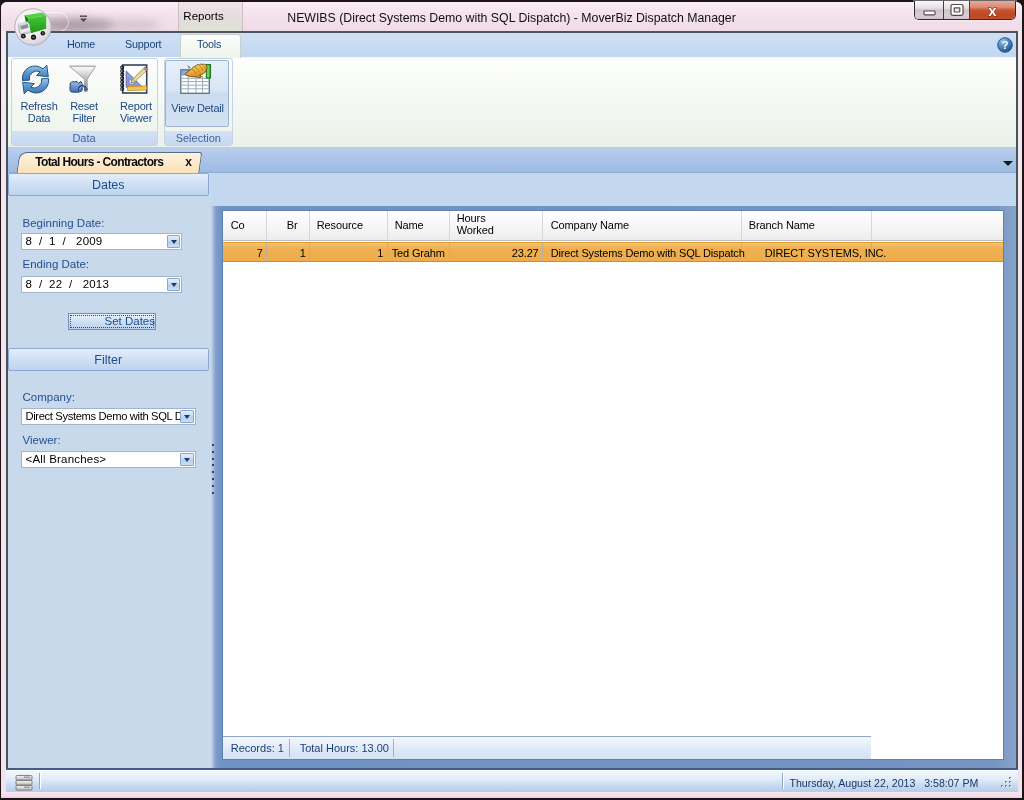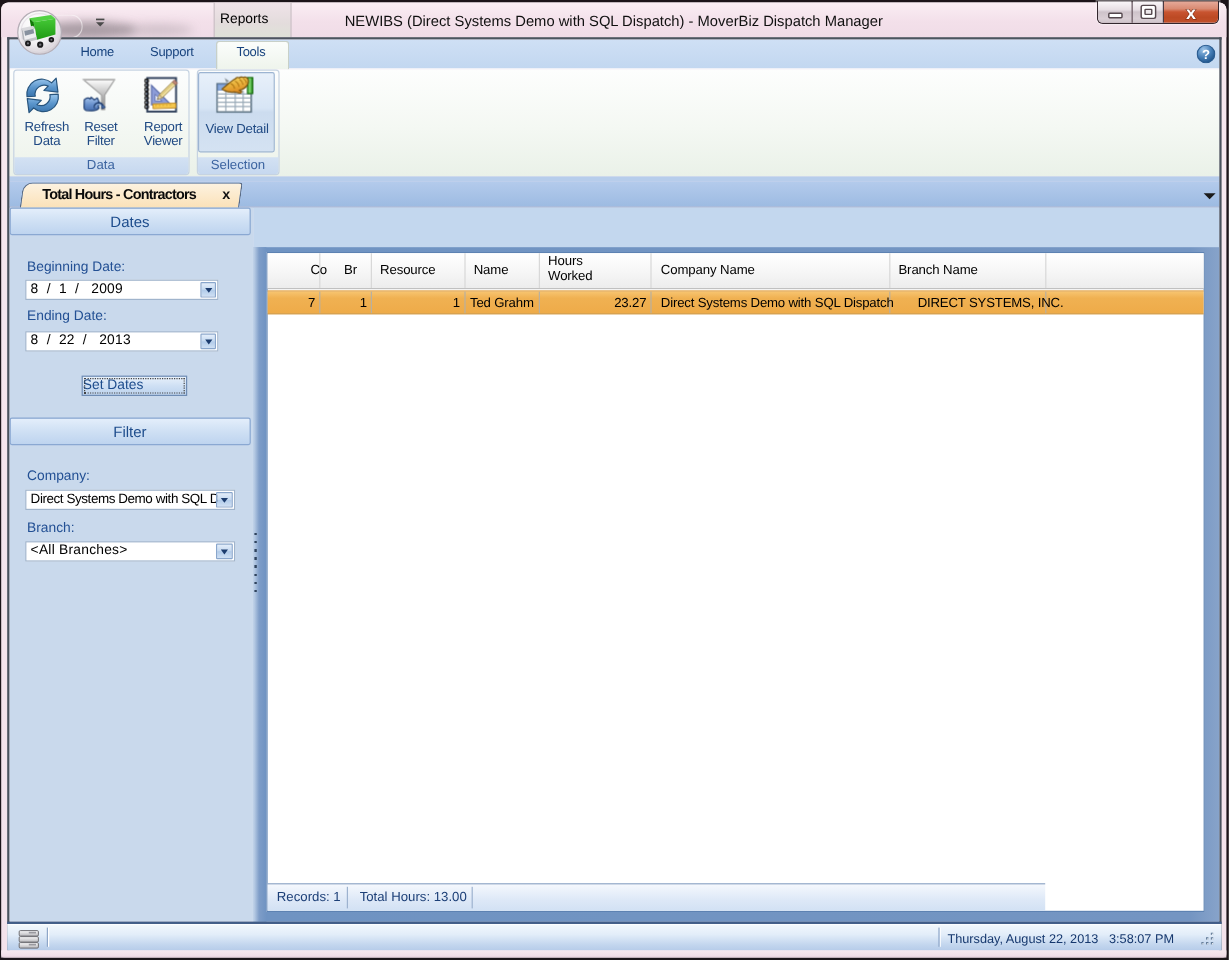--- a/index.html
+++ b/index.html
@@ -81,21 +81,21 @@
 .input { left:13px; width:161.5px; height:17px; background:#fff; border:1px solid #a0b4cc;
   font-size:11.5px; color:#000; overflow:hidden; }
 .input .txt { position:absolute; left:4px; top:1.5px; letter-spacing:0.2px; white-space:nowrap; }
 .dropbtn { position:absolute; right:1px; top:1px; width:13.5px; height:13px;
   background:linear-gradient(180deg,#e4eefa 0%,#c3d8f0 50%,#b1cbe9 51%,#cfe0f4 100%);
   border:1px solid #89a6cc; border-radius:1px; }
 .dropbtn:after { content:""; position:absolute; left:3px; top:4.5px;
   border-left:3.5px solid transparent; border-right:3.5px solid transparent; border-top:4px solid #1c3c6e; }
 #setdates { left:60.5px; top:140.5px; width:88px; height:17px;
   background:linear-gradient(180deg,#e8f1fb 0%,#cfe0f4 50%,#bdd3ee 100%);
-  border:1px solid #6e8cb4; font-size:11.5px; color:#1d4c8c; text-align:left; line-height:15px; }
+  border:1px solid #6e8cb4; font-size:11.5px; color:#1d4c8c; text-align:right; line-height:15px; }
 #setdates:after { content:""; position:absolute; left:1px; top:1px; right:1px; bottom:1px;
   border:1px dotted #444; }
 
 
 #gridzone { left:211px; top:172.6px; width:805.2px; height:595.8px; background:#c3d7ee; }
 #gridframe { left:0; top:33.4px; width:805.2px; height:562.4px;
   background:linear-gradient(90deg,#a9c0de 0%,#6f93c2 1.3%,#7495c2 97%,#87a3ca 100%); }
 #gridleftband { left:0; top:0; width:10.7px; height:100%;
   background:linear-gradient(90deg,#c3d5ea 0%,#7e9dc8 45%,#6f93c2 100%); }
 #gridwhite { left:10.7px; top:4.5px; width:782.8px; height:549.1px; background:#fff;
@@ -369,42 +369,42 @@
       <span class="txt">8&nbsp; /&nbsp; 22&nbsp; /&nbsp; &nbsp;2013</span>
       <span class="dropbtn"></span>
     </div>
   <div id="setdates" class="abs">Set Dates</div>
   <div class="sechead abs" style="top:175px;">Filter</div>
   <div class="plabel abs" style="top:218px;">Company:</div>
   <div class="input abs" style="top:235px; width:175px;">
       <span class="txt" style="letter-spacing:-0.35px; font-size:11.2px;">Direct Systems Demo with SQL D</span>
       <span class="dropbtn"></span>
     </div>
-  <div class="plabel abs" style="top:261px;">Branch:</div>
+  <div class="plabel abs" style="top:261px;">Viewer:</div>
   <div class="input abs" style="top:278px; width:175px;">
       <span class="txt">&lt;All Branches&gt;</span>
       <span class="dropbtn"></span>
     </div>
 </div>
 
 <div class="abs" style="left:211.5px; top:444px; width:2.5px; height:54px; z-index:5;
   background:repeating-linear-gradient(180deg,#30445e 0px,#30445e 2px,transparent 2px,transparent 6.8px);"></div>
 <div id="gridzone" class="abs">
   <div id="gridframe" class="abs">
     <div id="gridleftband" class="abs"></div>
     <div id="gridwhite" class="abs">
       <div id="ghead" class="abs">
         <div class="gcol" style="left:0; width:44px;"></div>
         <div class="gcol" style="left:44px; width:43.6px;"></div>
         <div class="gcol" style="left:87.6px; width:77.7px;"></div>
         <div class="gcol" style="left:165.3px; width:61.6px;"></div>
         <div class="gcol" style="left:226.9px; width:93.4px;"></div>
         <div class="gcol" style="left:320.3px; width:198.8px;"></div>
         <div class="gcol" style="left:519.1px; width:130.4px;"></div>
-        <div class="ghtxt" style="left:8px; top:8px;margin-left:28px;">Co</div>
+        <div class="ghtxt" style="left:8px; top:8px;">Co</div>
         <div class="ghtxt" style="left:52px; top:8px;padding-left:12px;">Br</div>
         <div class="ghtxt" style="left:94px; top:8px;">Resource</div>
         <div class="ghtxt" style="left:172px; top:8px;">Name</div>
         <div class="ghtxt" style="left:234px; top:1px;">Hours<br>Worked</div>
         <div class="ghtxt" style="left:328px; top:8px;">Company Name</div>
         <div class="ghtxt" style="left:526px; top:8px;">Branch Name</div>
       </div>
       <div id="grow" class="abs">
         <div class="gcol" style="left:0; width:44px; border-color:#b8b0a0;"></div>
         <div class="gcol" style="left:44px; width:43.6px; border-color:#b8b0a0;"></div>

